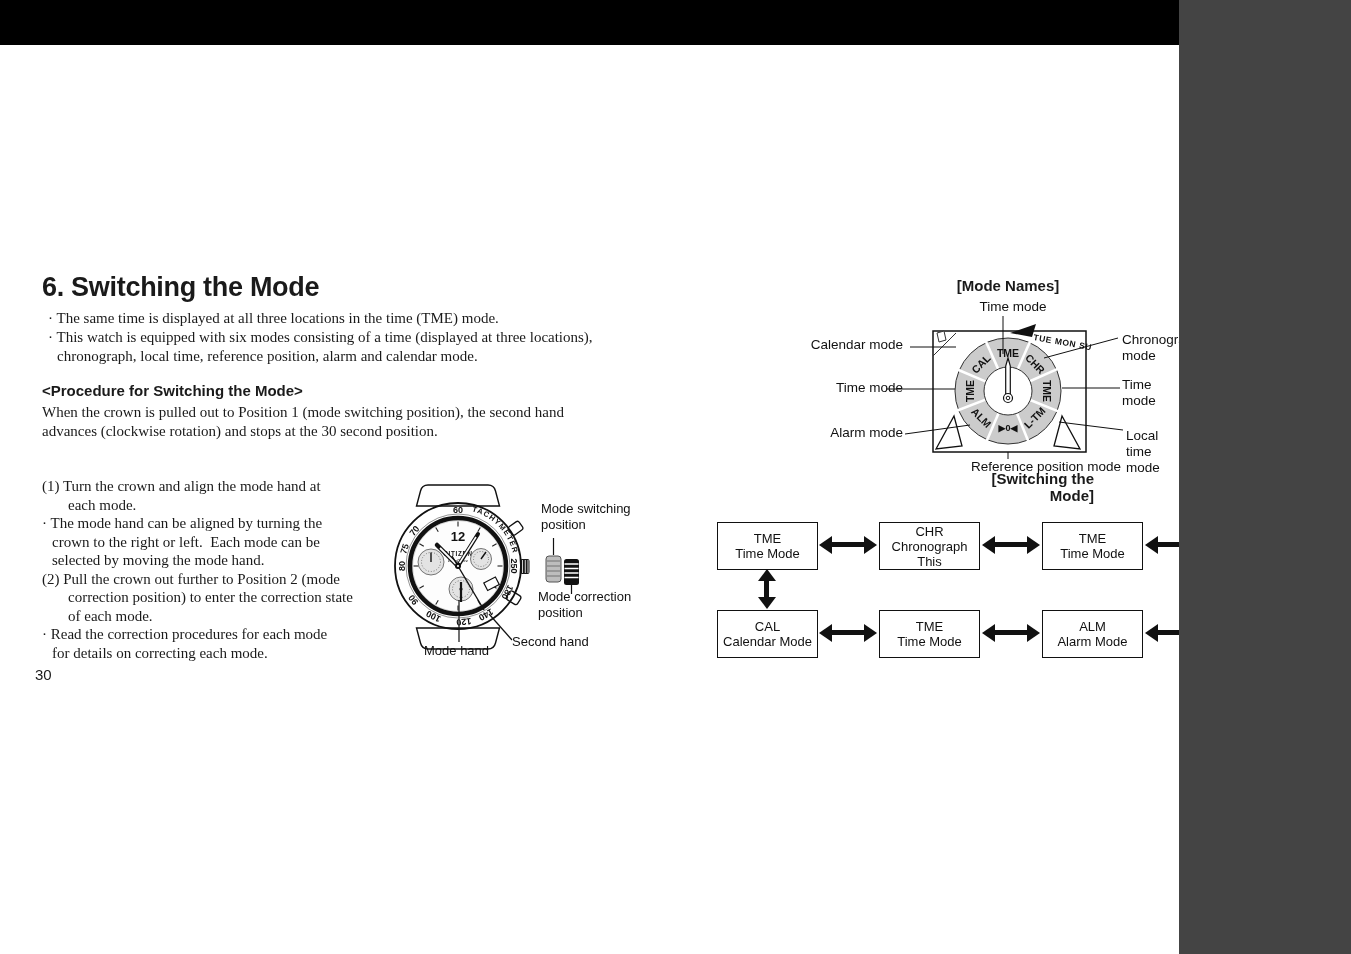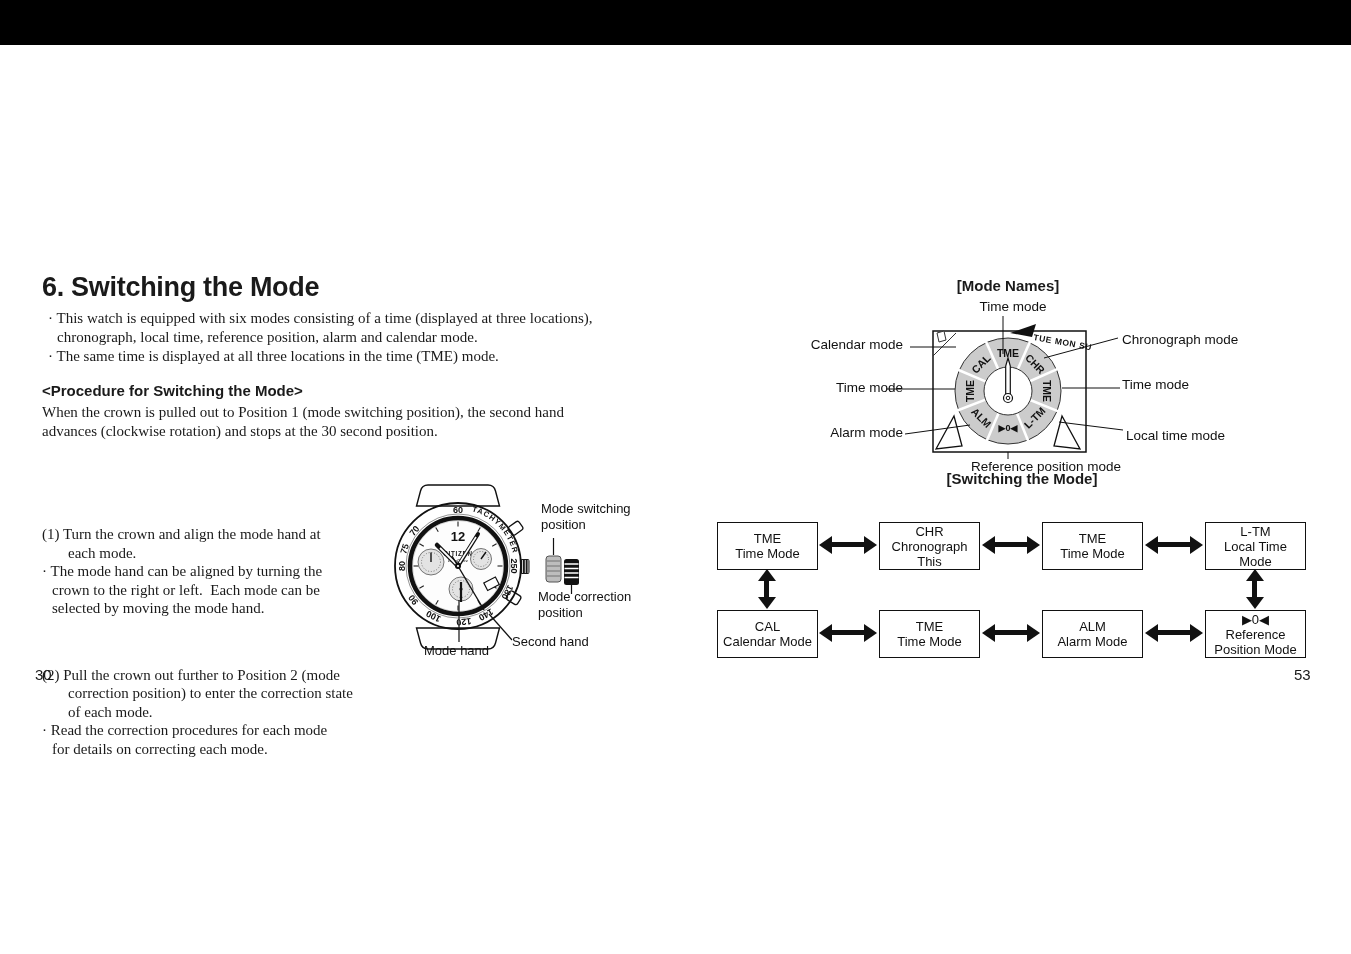--- a/index.html
+++ b/index.html
@@ -1,29 +1,29 @@
 <!DOCTYPE html>
 <html><head>
 <meta charset="utf-8">
 <style>
   html,body{margin:0;padding:0;background:#444;}
-  #page{position:relative;width:1351px;height:954px;background:#ffffff;overflow:hidden;
+  #page{position:relative;width:1179px;height:954px;background:#ffffff;overflow:hidden;
         font-family:"Liberation Serif",serif;color:#1a1a1a;}
   .abs{position:absolute;}
   .pre{white-space:pre-wrap;}
   .sans{font-family:"Liberation Sans",sans-serif;}
   .topbar{left:0;top:0;width:1351px;height:45px;background:#000;}
   
   .h1{left:42px;top:272px;font-size:27px;font-weight:bold;letter-spacing:-0.3px;}
   .intro{left:48px;top:309px;width:600px;font-size:15px;line-height:19px;}
   .intro-bullet{padding-left:9px;text-indent:-9px;}
   .h2{left:42px;top:382px;font-size:15px;font-weight:bold;}
   .paras{left:42px;top:403px;width:610px;font-size:15px;line-height:19px;}
   .steps{left:42px;top:477px;width:345px;font-size:15px;line-height:18.5px;}
-  .step{padding-left:26px;text-indent:-26px;margin-top:48px;}
+  .step{padding-left:26px;text-indent:-26px;}
   .note{margin-left:0;padding-left:10px;text-indent:-10px;}
   .pagenum{font-family:Liberation Sans, sans-serif;font-size:15px;}
   
   .ilab{font-family:"Liberation Sans",sans-serif;font-size:13px;line-height:16px;color:#111;}
   
   .rtitle{font-family:"Liberation Sans",sans-serif;font-size:15px;font-weight:bold;transform:translateX(-50%);text-align:right;}
   .mlab{font-family:"Liberation Sans",sans-serif;font-size:13.5px;line-height:16px;color:#111;}
   .mlab.r{width:110px;text-align:right;}
   
   .fc-box{position:absolute;width:99px;height:46px;border:1.5px solid #111;background:#fff;
@@ -41,23 +41,23 @@
 </head>
 <body>
 
 <div id="page">
 
   <div class="abs topbar"></div>
 
   <div class="abs h1 sans">6. Switching the Mode</div>
 
   <div class="abs intro">
+    <div class="pre intro-bullet">· The same time is displayed at all three locations in the time (TME) mode.</div>
     <div class="pre intro-bullet">· This watch is equipped with six modes consisting of a time (displayed at three locations),
 chronograph, local time, reference position, alarm and calendar mode.</div>
-    <div class="pre intro-bullet">· The same time is displayed at all three locations in the time (TME) mode.</div>
   </div>
 
   <div class="abs h2 sans">&lt;Procedure for Switching the Mode&gt;</div>
 
   <div class="abs paras">
     <div class="pre">When the crown is pulled out to Position 1 (mode switching position), the second hand
 advances (clockwise rotation) and stops at the 30 second position.</div>
   </div>
 
   <div class="abs steps">

